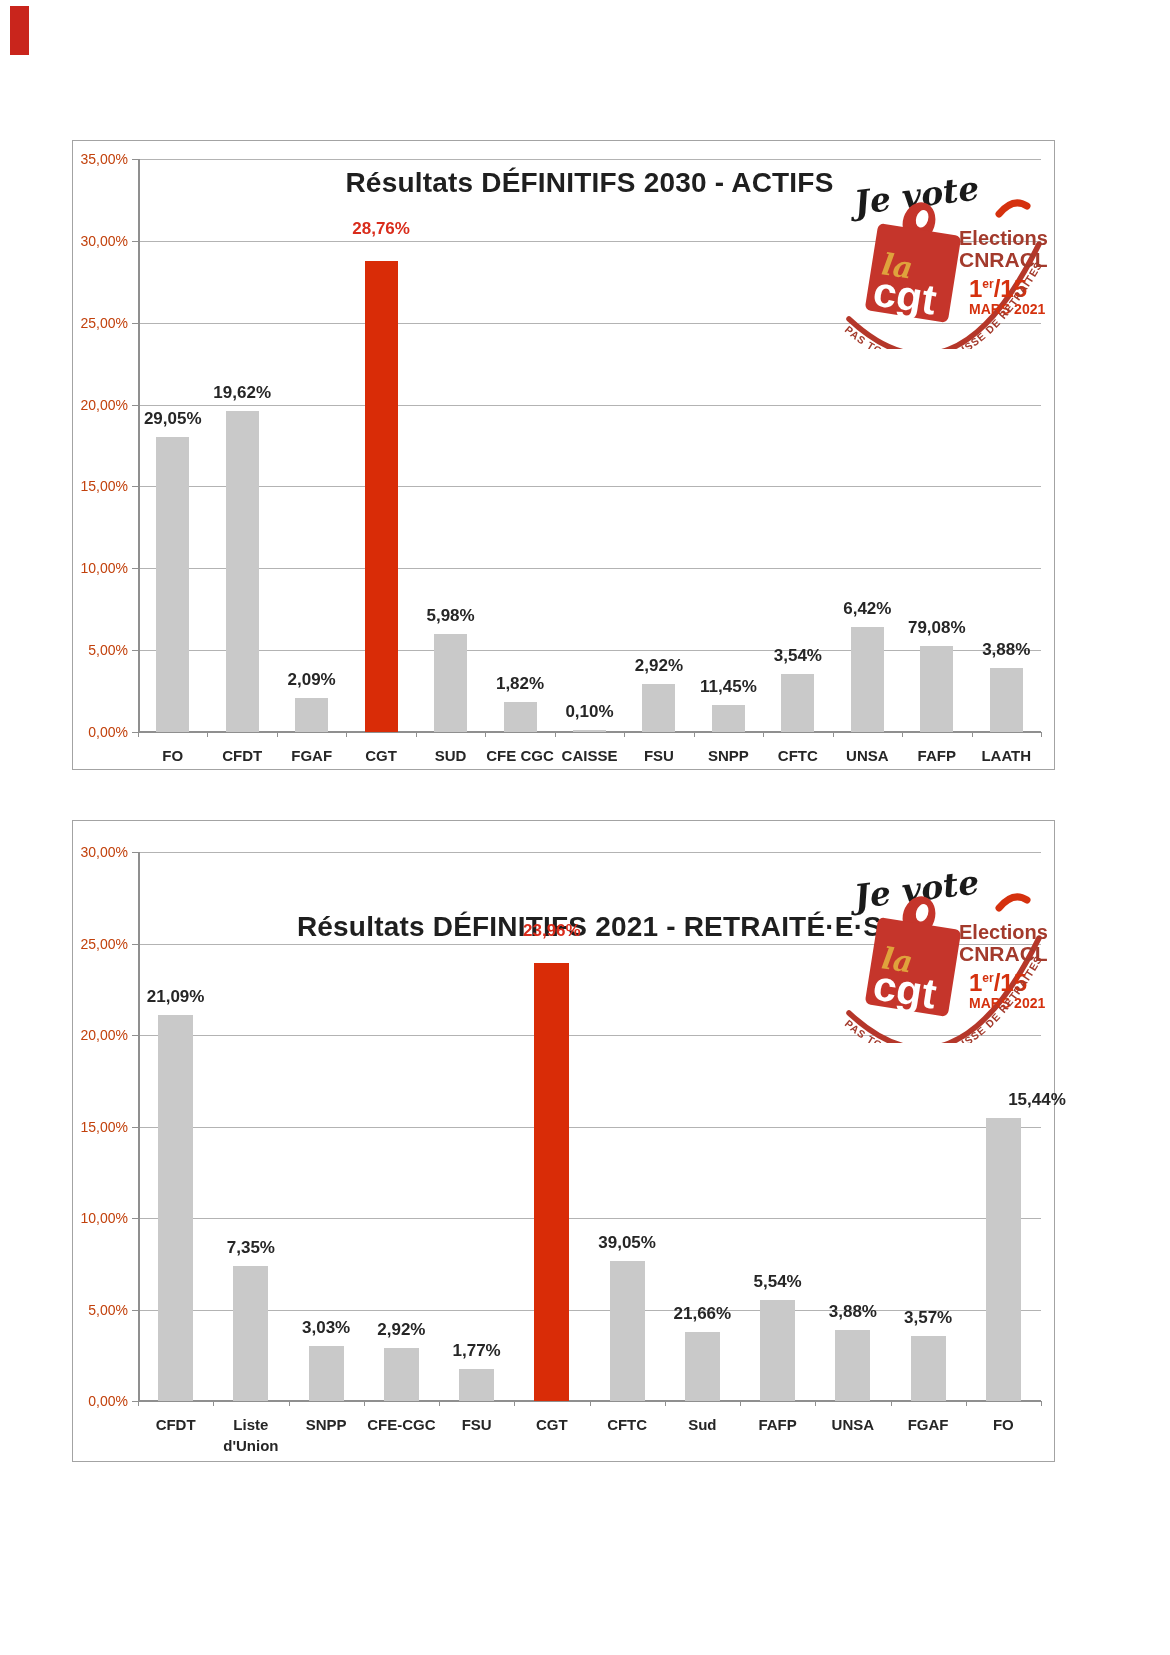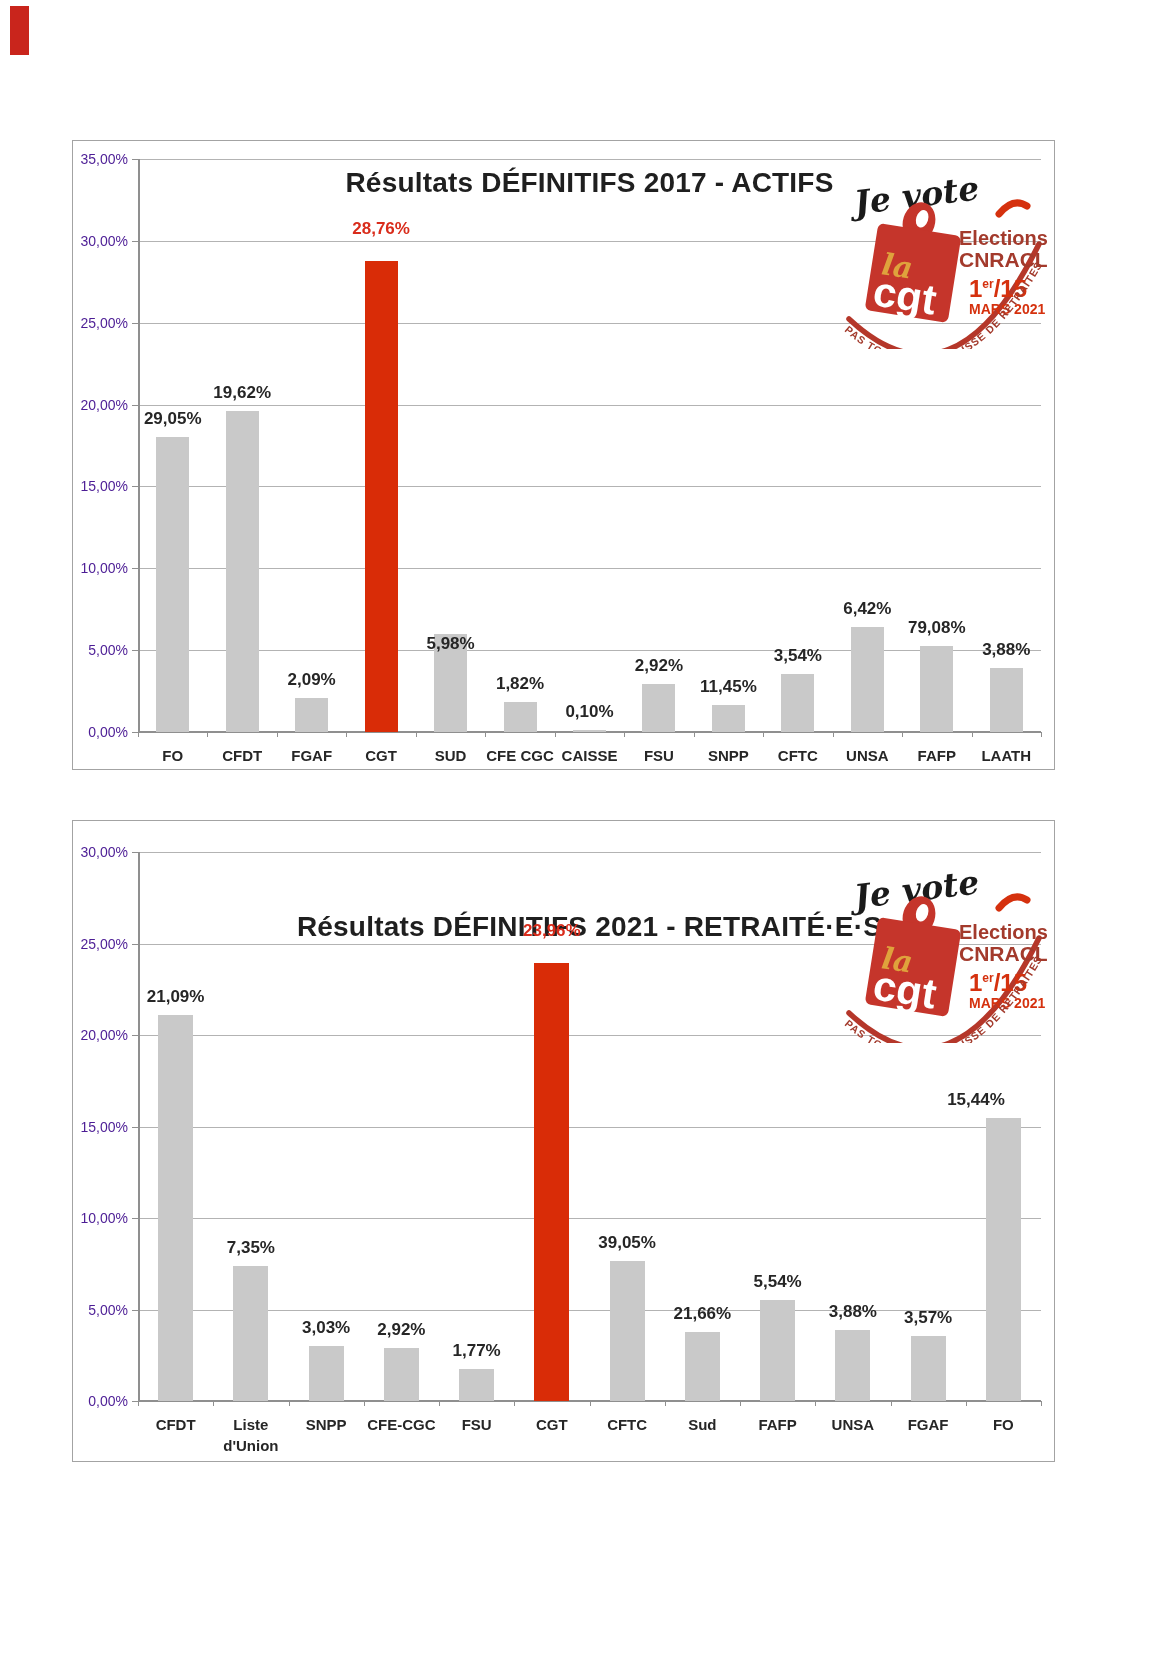--- a/index.html
+++ b/index.html
@@ -12,38 +12,38 @@
   #card0 { top:140px; height:630px; }
   #card1 { top:820px; height:642px; }
 
   .chart-title { position:absolute; text-align:center; font-weight:bold; font-size:28px; color:#1f1f1f; letter-spacing:0.2px; }
   .value-label { position:absolute; height:20px; line-height:20px; text-align:center; font-weight:bold; font-size:17px; color:#262626; white-space:nowrap; }
   .value-label.hl { color:#d92c1b; }
   .bar { position:absolute; }
   .gridline { position:absolute; height:1px; background:#b3b3b3; }
   .axis-x { position:absolute; height:2px; background:#8f8f8f; }
   .axis-y { position:absolute; width:2px; background:#8f8f8f; }
-  .ytick-label { position:absolute; width:70px; text-align:right; font-size:14px; color:#4c1d95; height:16px; line-height:16px; }
+  .ytick-label { position:absolute; width:70px; text-align:right; font-size:14px; color:#c2410c; height:16px; line-height:16px; }
   .ytick-mark { position:absolute; height:1px; width:6px; background:#8f8f8f; }
   .xtick-mark { position:absolute; width:1px; height:5px; background:#8f8f8f; }
   .xcat-label { position:absolute; text-align:center; font-weight:bold; font-size:15px; color:#262626; line-height:21px; }
 
   .logo { position:absolute; left:750px; top:26px; width:230px; height:182px; }
 </style>
 </head>
 <body>
 
 <div id="stage">
 
   <svg class="corner-mark" viewBox="0 0 19 49">
     <rect x="0" y="0" width="19" height="49" fill="#c9251c"></rect>
   </svg>
 
   <section id="card0" class="chart-card">
-    <h2 class="chart-title" style="left: 65px; width: 903px; top: 26px;">Résultats DÉFINITIFS 2017 - ACTIFS</h2>
+    <h2 class="chart-title" style="left: 65px; width: 903px; top: 26px;">Résultats DÉFINITIFS 2030 - ACTIFS</h2>
     <div class="plot">
         <div class="gridline" style="left: 65px; width: 903px; top: 18px;"></div>
         <div class="ytick-mark" style="left: 59px; top: 18px;"></div>
         <div class="ytick-label" style="left: -15px; top: 10px;">35,00%</div>
         <div class="gridline" style="left: 65px; width: 903px; top: 99.8571px;"></div>
         <div class="ytick-mark" style="left: 59px; top: 99.8571px;"></div>
         <div class="ytick-label" style="left: -15px; top: 91.8571px;">30,00%</div>
         <div class="gridline" style="left: 65px; width: 903px; top: 181.714px;"></div>
         <div class="ytick-mark" style="left: 59px; top: 181.714px;"></div>
         <div class="ytick-label" style="left: -15px; top: 173.714px;">25,00%</div>
@@ -73,21 +73,21 @@
         <div class="xtick-mark" style="left: 134.462px; top: 591px;"></div>
         <div class="bar" style="left: 222.154px; width: 33px; top: 556.784px; height: 34.2163px; background: rgb(201, 201, 201);"></div>
         <div class="value-label" style="left: 183.654px; width: 110px; top: 528.784px;">2,09%</div>
         <div class="xcat-label" style="left: 197.923px; width: 81.4615px; top: 604px;">FGAF</div>
         <div class="xtick-mark" style="left: 203.923px; top: 591px;"></div>
         <div class="bar" style="left: 291.615px; width: 33px; top: 120.158px; height: 470.842px; background: rgb(217, 44, 7);"></div>
         <div class="value-label hl" style="left: 253.115px; width: 110px; top: 78.1577px;">28,76%</div>
         <div class="xcat-label" style="left: 267.385px; width: 81.4615px; top: 604px;">CGT</div>
         <div class="xtick-mark" style="left: 273.385px; top: 591px;"></div>
         <div class="bar" style="left: 361.077px; width: 33px; top: 493.099px; height: 97.9011px; background: rgb(201, 201, 201);"></div>
-        <div class="value-label" style="left: 322.577px; width: 110px; top: 465.099px; margin-top: 28px;">5,98%</div>
+        <div class="value-label" style="left: 322.577px; width: 110px; top: 465.099px;">5,98%</div>
         <div class="xcat-label" style="left: 336.846px; width: 81.4615px; top: 604px;">SUD</div>
         <div class="xtick-mark" style="left: 342.846px; top: 591px;"></div>
         <div class="bar" style="left: 430.538px; width: 33px; top: 561.204px; height: 29.796px; background: rgb(201, 201, 201);"></div>
         <div class="value-label" style="left: 392.038px; width: 110px; top: 533.204px;">1,82%</div>
         <div class="xcat-label" style="left: 406.308px; width: 81.4615px; top: 604px;">CFE CGC</div>
         <div class="xtick-mark" style="left: 412.308px; top: 591px;"></div>
         <div class="bar" style="left: 500px; width: 33px; top: 589.363px; height: 1.63714px; background: rgb(201, 201, 201);"></div>
         <div class="value-label" style="left: 461.5px; width: 110px; top: 561.363px;">0,10%</div>
         <div class="xcat-label" style="left: 475.769px; width: 81.4615px; top: 604px;">CAISSE</div>
         <div class="xtick-mark" style="left: 481.769px; top: 591px;"></div>
@@ -213,21 +213,21 @@
         <div class="xtick-mark" style="left: 667px; top: 580px;"></div>
         <div class="bar" style="left: 762.375px; width: 35px; top: 508.996px; height: 71.004px; background: rgb(201, 201, 201);"></div>
         <div class="value-label" style="left: 724.875px; width: 110px; top: 480.996px;">3,88%</div>
         <div class="xcat-label" style="left: 736.25px; width: 87.25px; top: 593px;">UNSA</div>
         <div class="xtick-mark" style="left: 742.25px; top: 580px;"></div>
         <div class="bar" style="left: 837.625px; width: 35px; top: 514.669px; height: 65.331px; background: rgb(201, 201, 201);"></div>
         <div class="value-label" style="left: 800.125px; width: 110px; top: 486.669px;">3,57%</div>
         <div class="xcat-label" style="left: 811.5px; width: 87.25px; top: 593px;">FGAF</div>
         <div class="xtick-mark" style="left: 817.5px; top: 580px;"></div>
         <div class="bar" style="left: 912.875px; width: 35px; top: 297.448px; height: 282.552px; background: rgb(201, 201, 201);"></div>
-        <div class="value-label" style="left: 848px; width: 110px; top: 269.448px;">15,44%</div>
+        <div class="value-label" style="left: 909px; width: 110px; top: 269.448px;">15,44%</div>
         <div class="xcat-label" style="left: 886.75px; width: 87.25px; top: 593px;">FO</div>
         <div class="xtick-mark" style="left: 892.75px; top: 580px;"></div>
         <div class="xtick-mark" style="left: 968px; top: 580px;"></div>
       </div>
 
     <svg class="logo" style="top:40px" viewBox="0 0 230 182">
       <text x="32" y="44" font-family="DejaVu Serif, serif" font-style="italic" font-weight="bold" font-size="33" fill="#1a1a1a" transform="rotate(-7 60 40)">Je vote</text>
       <path d="M176,47 Q190,30 204,39" fill="none" stroke="#d5310e" stroke-width="7" stroke-linecap="round"></path>
       <path d="M26,152 Q131,250 216,77" fill="none" stroke="#b5372a" stroke-width="5.5" stroke-linecap="round"></path>
       <g transform="rotate(18 96 55)">

